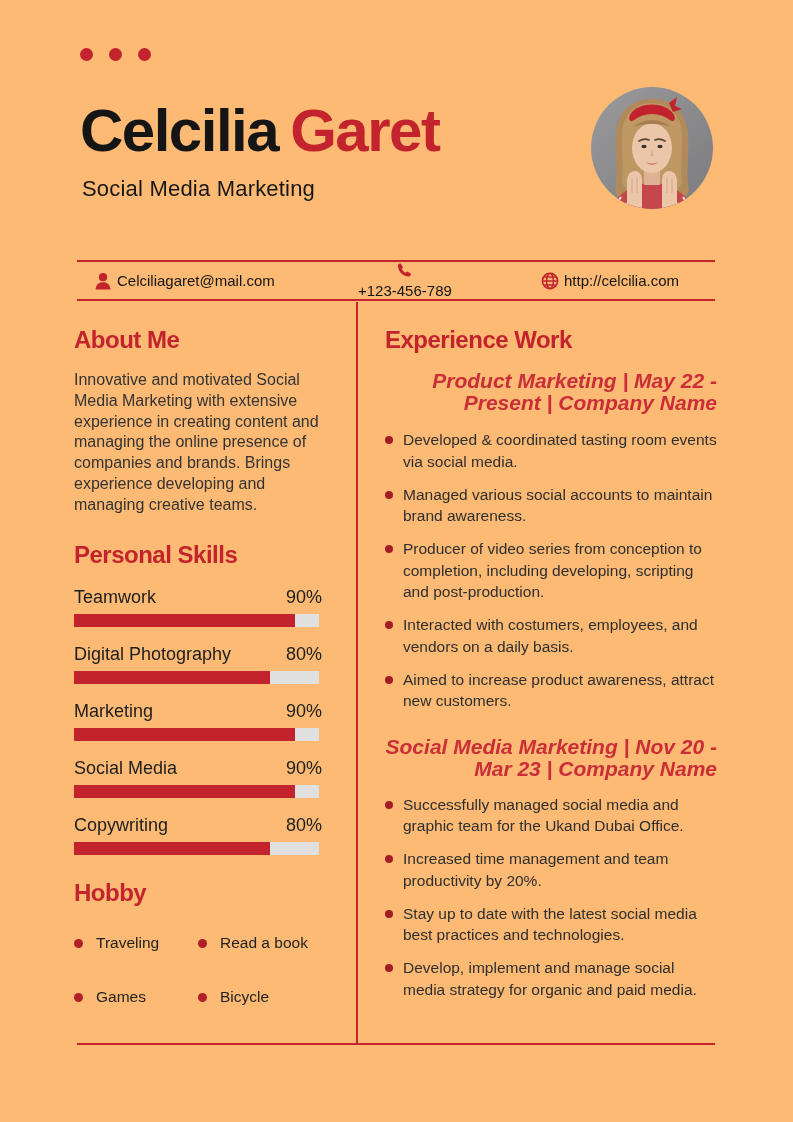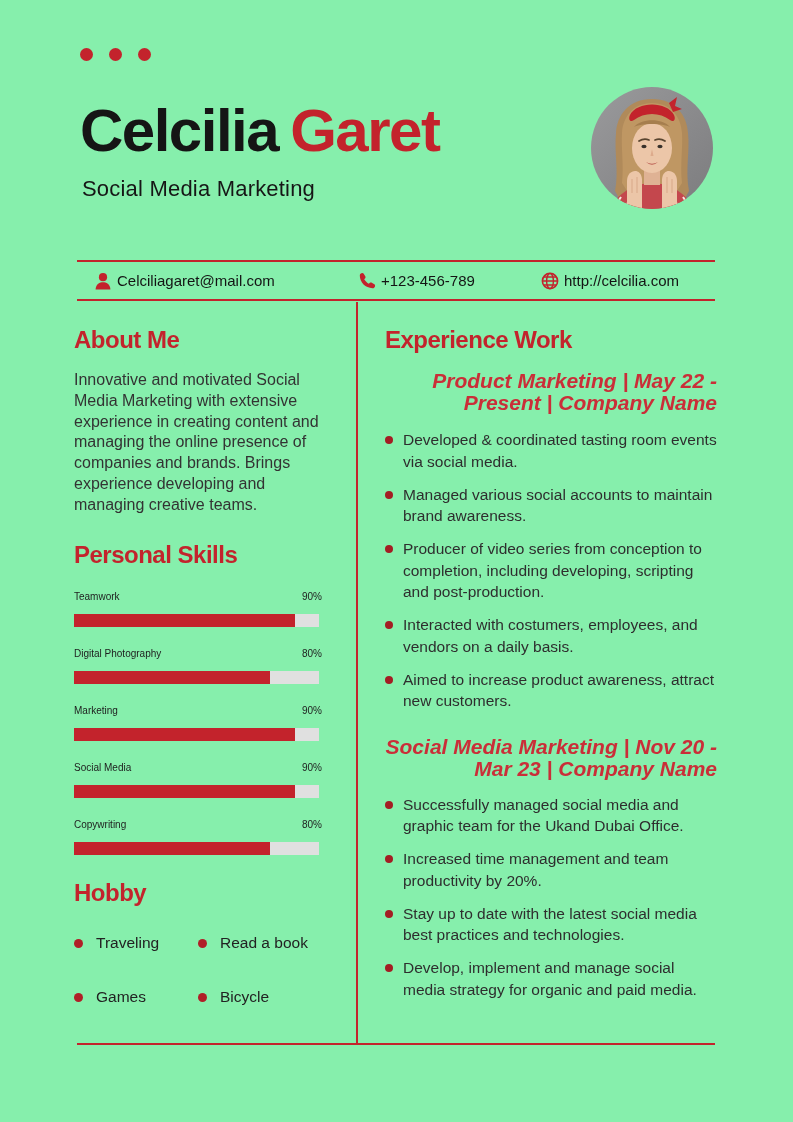--- a/index.html
+++ b/index.html
@@ -1,18 +1,18 @@
 <!DOCTYPE html>
 <html><head>
 <meta charset="utf-8">
 <style>
   * { margin:0; padding:0; box-sizing:border-box; }
   html,body { background:#ffffff; }
   body { font-family:"Liberation Sans","DejaVu Sans",sans-serif; }
-  .page { position:relative; width:793px; height:1122px; background:#86efac; overflow:hidden; }
+  .page { position:relative; width:793px; height:1122px; background:#fdba74; overflow:hidden; }
 
   
   .dots { position:absolute; left:80px; top:48px; display:flex; gap:16px; }
   .dot { width:13px; height:13px; border-radius:50%; background:#c3232c; }
 
   
   .name { position:absolute; left:80px; top:100px; font-size:60px; line-height:62px;
           font-weight:800; letter-spacing:-1.5px; color:#151515; white-space:nowrap; }
   .name .last { color:#c3232c; margin-left:12px; }
   .subtitle { position:absolute; left:82px; top:176px; font-size:22px; color:#161616; letter-spacing:.2px; }
@@ -36,21 +36,21 @@
   .col-left  { left:74px;  width:248px; }
   .col-right { left:385px; width:332px; }
 
   h2.sec { font-size:24px; line-height:28px; font-weight:800; letter-spacing:-.5px; color:#c3232c; }
 
   .about-text { margin-top:16px; font-size:16px; line-height:20.75px; color:#333333; }
 
   .skills-list { margin-top:18px; }
   .skill-row { margin-bottom:17px; }
   .skill-top { display:flex; justify-content:space-between; align-items:baseline;
-               font-size:10px; line-height:20px; color:#1d1d1d; }
+               font-size:18px; line-height:20px; color:#1d1d1d; }
   .skill-track { margin-top:7px; width:245px; height:13px; background:#e0e0e0; }
   .skill-fill { height:13px; background:#c3232c; }
 
   .sec-skills { margin-top:26px; }
   .sec-hobby  { margin-top:24px; }
 
   .hobby-grid { margin-top:26px; display:grid; grid-template-columns:124px auto;
                 row-gap:34px; font-size:15.5px; line-height:20px; color:#222222; }
   .hobby-item { display:flex; align-items:center; gap:13px; }
   .hdot { width:9px; height:9px; border-radius:50%; background:#b01f27; flex:0 0 auto; }
@@ -122,21 +122,21 @@
   </div>
 
   <div class="contact">
     <div class="citem" style="left:16px;">
       <svg width="20" height="20" viewBox="0 0 20 20">
         <circle cx="10" cy="6.2" r="4.1" fill="#c3232c"></circle>
         <path d="M2.6 18.6 C2.6 13 7 11.2 10 11.2 C13 11.2 17.4 13 17.4 18.6 Z" fill="#c3232c"></path>
       </svg>
       <span>Celciliagaret@mail.com</span>
     </div>
-    <div class="citem" style="left:281px;">
+    <div class="citem" style="left:281px;flex-direction:column;">
       <svg width="19" height="19" viewBox="0 0 20 20">
         <path d="M4.6 2 C3 2 1.9 3.2 1.9 4.8 C1.9 12 8 18.1 15.2 18.1 C16.8 18.1 18 17 18 15.4 c0-.6-.3-1.1-.8-1.4 l-3.1-1.8 c-.5-.3-1.2-.2-1.6.2 l-1.1 1.1 C9.6 12.4 7.6 10.4 6.5 8.6 l1.1-1.1 c.4-.4.5-1.1.2-1.6 L6 2.8 C5.7 2.3 5.2 2 4.6 2 Z" fill="#c3232c"></path>
       </svg>
       <span>+123-456-789</span>
     </div>
     <div class="citem" style="left:463px;">
       <svg width="20" height="20" viewBox="0 0 20 20">
         <circle cx="10" cy="10" r="7.6" fill="none" stroke="#c3232c" stroke-width="1.6"></circle>
         <ellipse cx="10" cy="10" rx="3.4" ry="7.6" fill="none" stroke="#c3232c" stroke-width="1.4"></ellipse>
         <path d="M2.4 10 h15.2 M3.6 6 h12.8 M3.6 14 h12.8" stroke="#c3232c" stroke-width="1.4" fill="none"></path>

